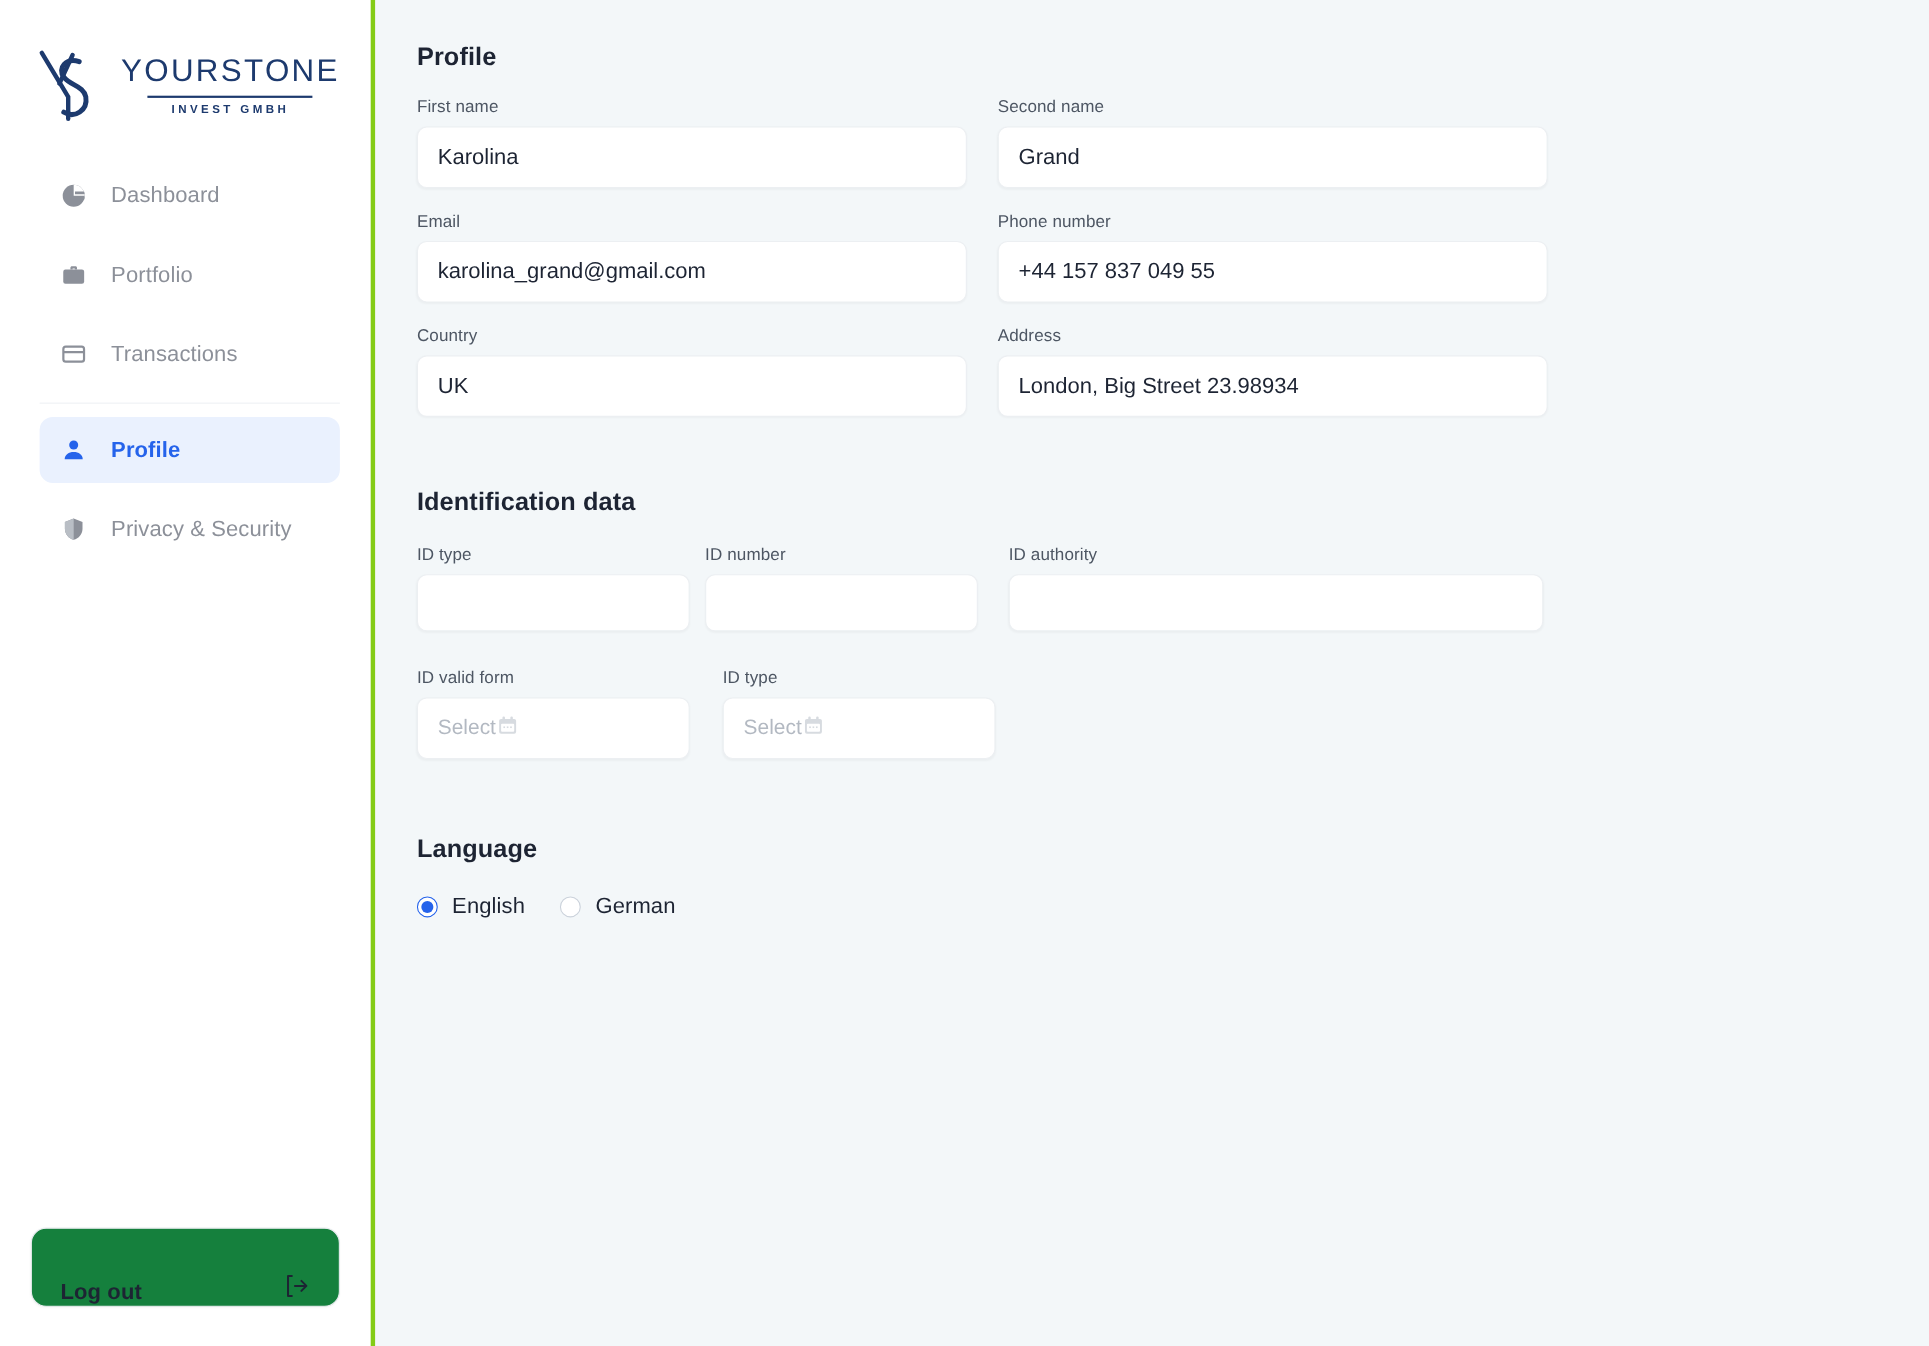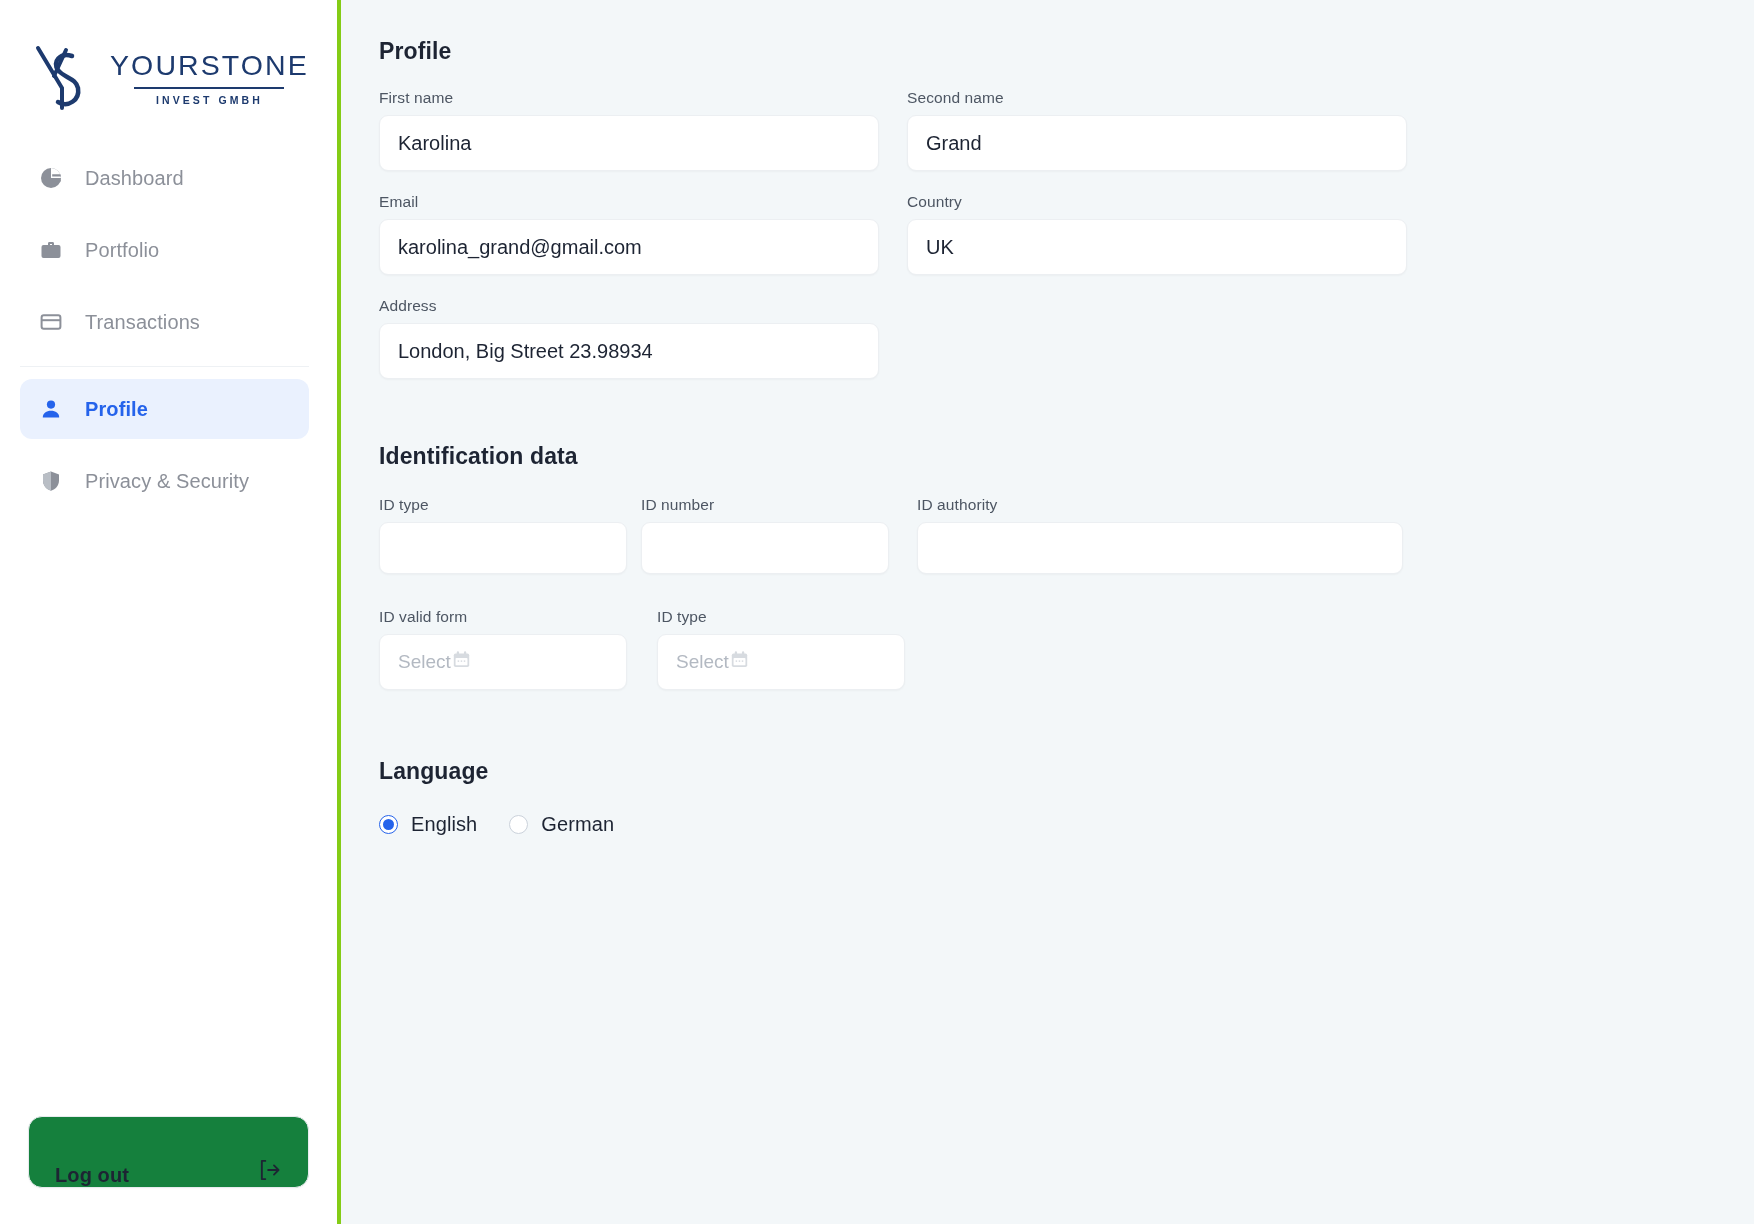--- a/index.html
+++ b/index.html
@@ -54,21 +54,21 @@
     margin: 7px 0 6px 0;
   }
   .brand-sub {
     font-size: 10.5px;
     letter-spacing: 3.1px;
     color: #1d3a6e;
     font-weight: 700;
     line-height: 1;
   }
 
-  .nav { padding: 18px 28px 0 20px; }
+  .nav { padding: 18px 28px 0 36px; }
   .nav-item {
     display: flex;
     align-items: center;
     gap: 21px;
     height: 60px;
     padding: 0 18px;
     border-radius: 12px;
     cursor: pointer;
     color: #8c9099;
     font-size: 20px;
@@ -311,20 +311,24 @@
       <div class="field">
         <div class="field-label">Second name</div>
         <div class="input">Grand</div>
       </div>
 
       <div class="field">
         <div class="field-label">Email</div>
         <div class="input">karolina_grand@gmail.com</div>
       </div>
 
+      <div class="field">
+        <div class="field-label">Phone number</div>
+        <div class="input">+44 157 837 049 55</div>
+      </div>
 
       <div class="field">
         <div class="field-label">Country</div>
         <div class="input">UK</div>
       </div>
 
       <div class="field">
         <div class="field-label">Address</div>
         <div class="input">London, Big Street 23.98934</div>
       </div>

